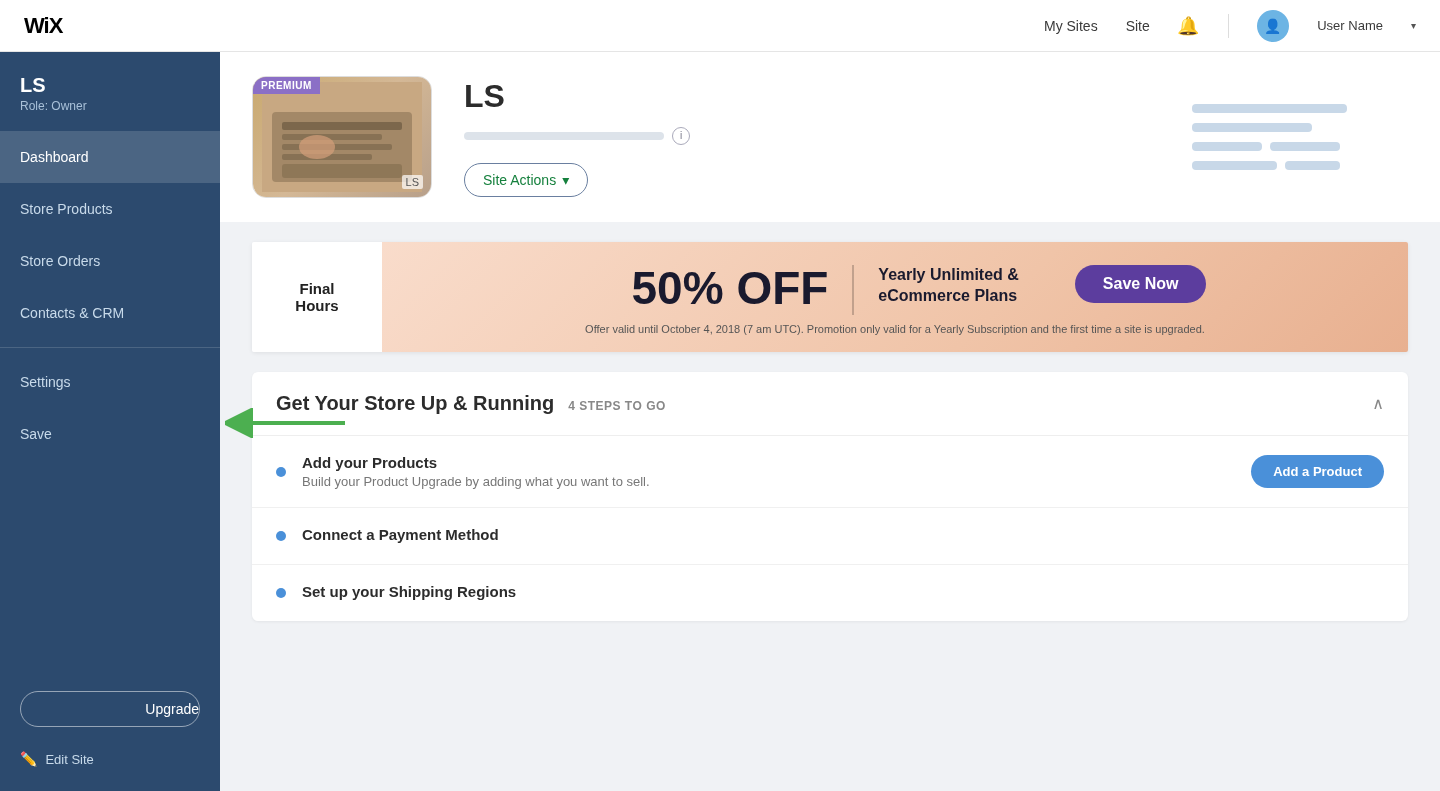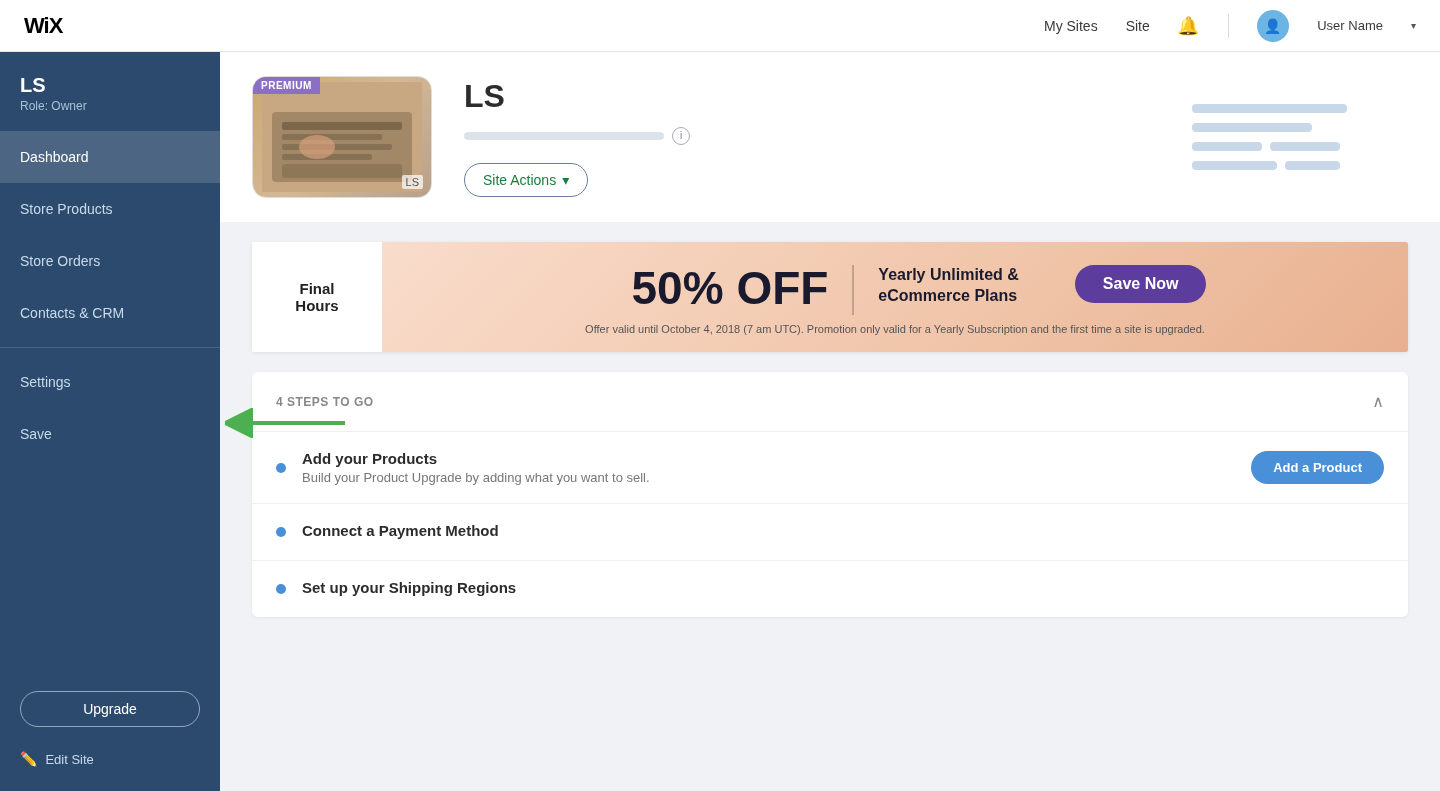--- a/index.html
+++ b/index.html
@@ -122,20 +122,21 @@
     .upgrade-btn {
       width: 100%;
       padding: 9px 0;
       border: 1.5px solid rgba(255,255,255,0.5);
       border-radius: 20px;
       background: transparent;
       color: #fff;
       font-size: 14px;
       cursor: pointer;
       margin-bottom: 16px;
+      text-align: right;
     }
     .edit-site-row {
       display: flex;
       align-items: center;
       gap: 8px;
       color: #c8daea;
       font-size: 13px;
       cursor: pointer;
       padding: 8px 0;
     }
@@ -556,20 +557,21 @@
           </div>
           <button class="promo-save-btn">Save Now</button>
         </div>
         <div class="promo-fine-print">Offer valid until October 4, 2018 (7 am UTC). Promotion only valid for a Yearly Subscription and the first time a site is upgraded.</div>
       </div>
     </div>
 
     <div class="steps-section">
       <div class="steps-header">
         <div class="steps-title-row">
+          <span class="steps-title">Get Your Store Up &amp; Running</span>
           <span class="steps-count">4 STEPS TO GO</span>
         </div>
         <span class="steps-chevron">∧</span>
       </div>
 
       <div class="step-item">
         <div class="step-dot"></div>
         <div class="step-text">
           <div class="step-name">Add your Products</div>
           <div class="step-desc">Build your Product Upgrade by adding what you want to sell.</div>

